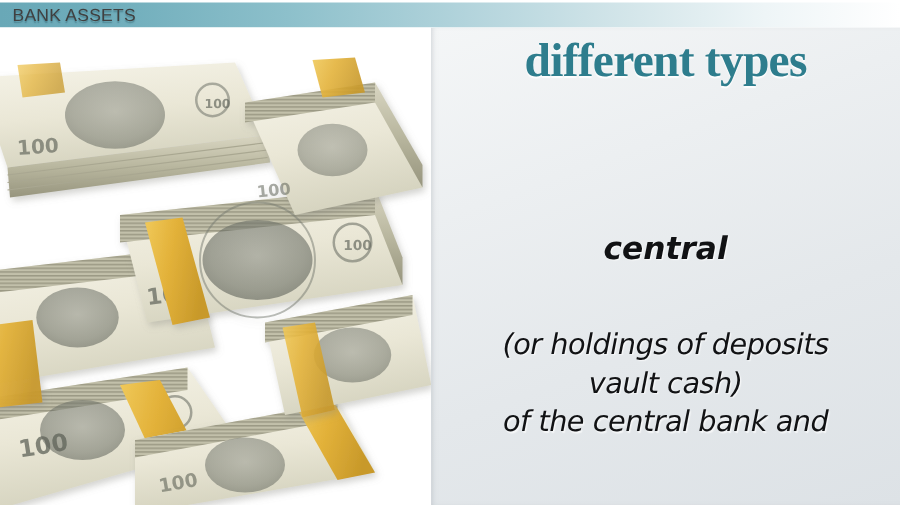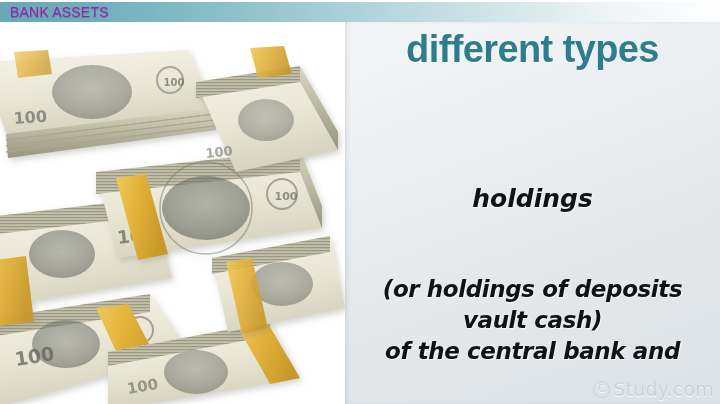--- a/index.html
+++ b/index.html
@@ -35,21 +35,21 @@
         #ffffff 100%);
   }
   .header-title {
     position: absolute;
     left: 10px;
     top: 2px;
     height: 20px;
     line-height: 20px;
     font-size: 14px;
     letter-spacing: 0.2px;
-    color: #a21caf;
+    color: #404040;
     font-family: "Liberation Sans", sans-serif;
     font-weight: 400;
     text-shadow: 0 1px 1px rgba(40,90,105,0.45);
     white-space: nowrap;
   }
 
   
   .photo-pane {
     position: absolute;
     left: 0;
@@ -79,21 +79,21 @@
         #dde2e6 100%);
     box-shadow: inset 3px 0 6px -4px rgba(120,130,138,0.55);
   }
 
   .heading {
     position: absolute;
     left: 0;
     top: 8px;
     width: 375px;
     text-align: center;
-    font-family: Liberation Sans, sans-serif;
+    font-family: Liberation Serif, serif;
     font-weight: bold;
     font-size: 38px;
     line-height: 38px;
     color: #2e7d8d;
     letter-spacing: -0.6px;
     text-shadow: 0 1px 1px rgba(255,255,255,0.9);
   }
   .heading .line {
     display: block;
   }
@@ -109,25 +109,25 @@
     font-style: italic;
     font-size: 25px;
     line-height: 28px;
     color: #111214;
     text-shadow: 1px 1px 1px rgba(255,255,255,0.75);
   }
 
   .body-text {
     position: absolute;
     left: 6px;
-    top: 252px;
+    top: 239px;
     width: 363px;
     text-align: center;
     font-family: "DejaVu Sans", sans-serif;
-    font-weight: bold;
+    font-weight: normal;
     font-style: italic;
     font-size: 23px;
     line-height: 31px;
     color: #111214;
     letter-spacing: -0.4px;
     text-shadow: 1px 1px 1px rgba(255,255,255,0.7);
   }
   .body-text .line {
     display: block;
   }
@@ -277,28 +277,24 @@
       <polygon points="14,30 48,28 52,52 18,56" fill="url(#bandGrad)" opacity="0.75"></polygon>
     </svg>
   </div>
 
   <div class="content-pane">
 
     <div class="heading">
       <span class="line">different types</span>
     </div>
 
-    <div class="subterm">holdings</div>
+    <div class="subterm">central</div>
 
     <div class="body-text">
       <span class="line">(or holdings of deposits</span>
       <span class="line">vault cash)</span>
       <span class="line">of the central bank and</span>
     </div>
 
-    <div class="watermark">
-      <span class="c-mark"></span>
-      <span>Study.com</span>
-    </div>
 
   </div>
 
 </div>
 
 </body></html>

